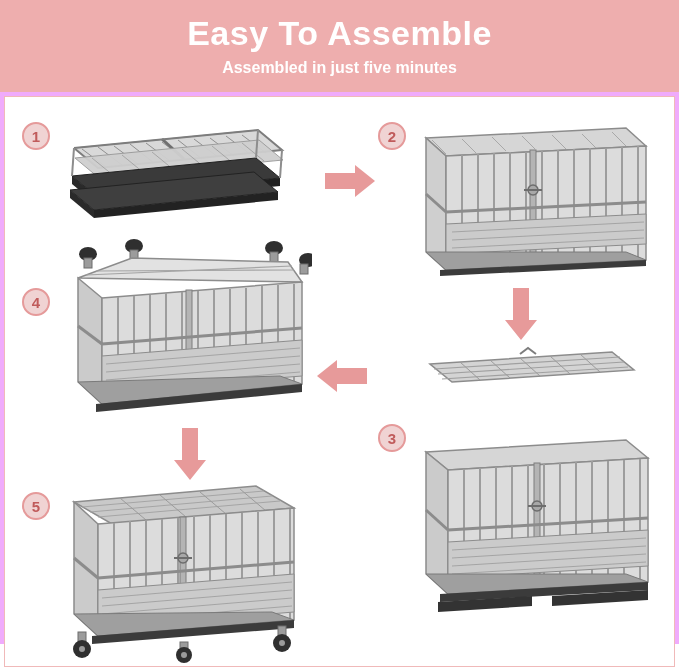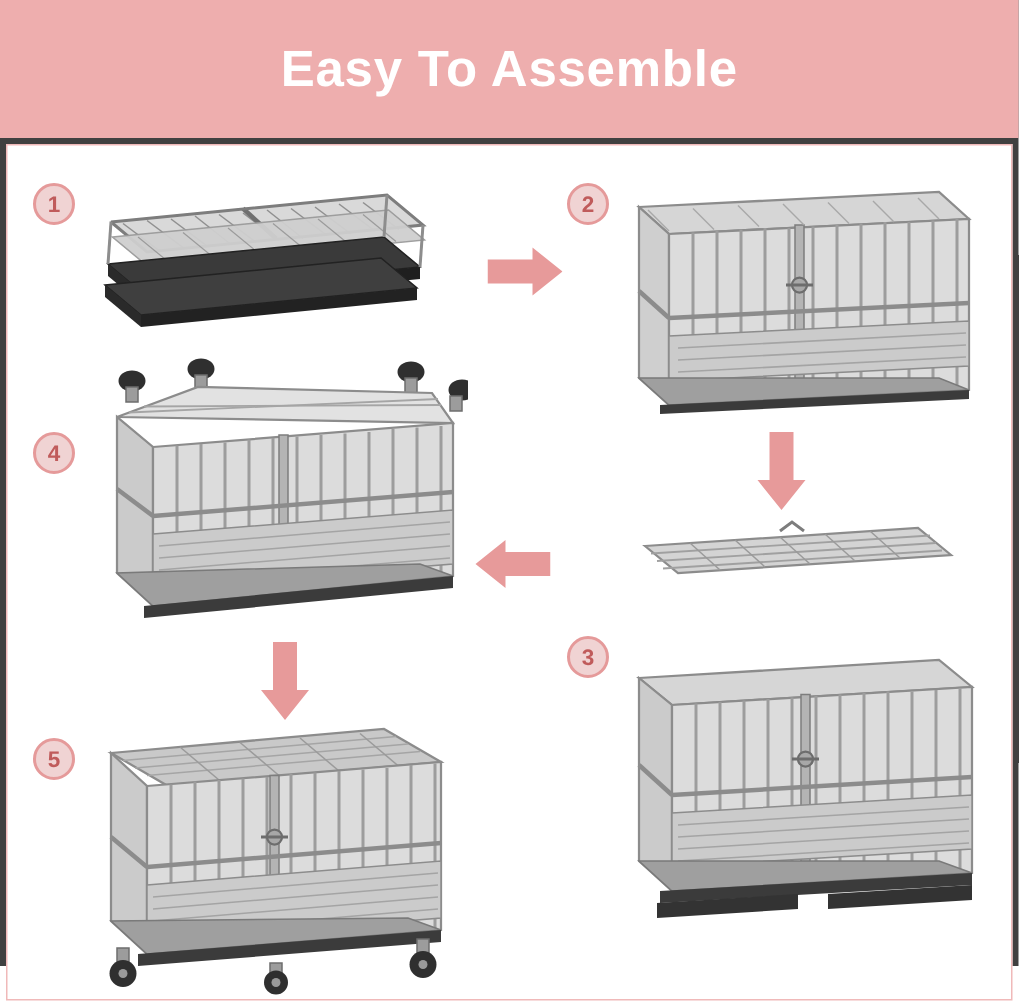--- a/index.html
+++ b/index.html
@@ -10,21 +10,21 @@
     width: 679px;
     height: 671px;
     font-family: "Liberation Sans", sans-serif;
     background: #ffffff;
     overflow: hidden;
   }
   .page {
     position: relative;
     width: 679px;
     height: 644px;
-    background: #404040;
+    background: #f0abfc;
     box-sizing: border-box;
   }
   
   .header {
     position: absolute;
     left: 0;
     top: 0;
     width: 679px;
     height: 92px;
     background: #eeaeae;
@@ -93,20 +93,21 @@
   }
   .figure svg { display: block; }
 </style>
 </head>
 <body>
 
 <div class="page">
 
   <div class="header">
     <div class="header-title">Easy To Assemble</div>
+    <div class="header-subtitle">Assembled in just five minutes</div>
   </div>
 
   <div class="body-frame"></div>
 
   <div class="badge" style="left:22px; top:122px;">1</div>
 
   <div class="figure" style="left:62px; top:118px;">
     <svg width="225" height="105" viewBox="0 0 225 105">
       <defs>
         <linearGradient id="met1" x1="0" y1="0" x2="0" y2="1">

